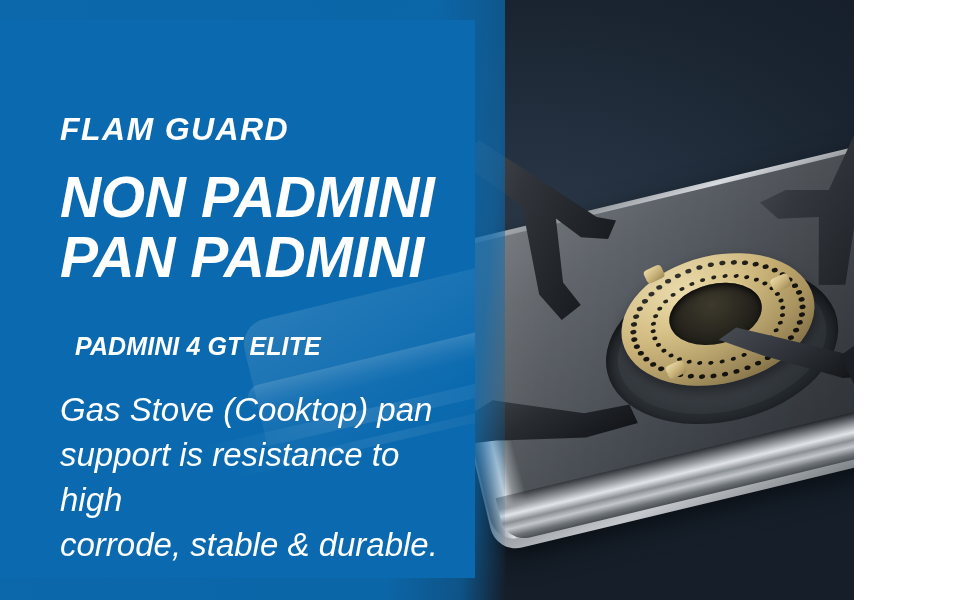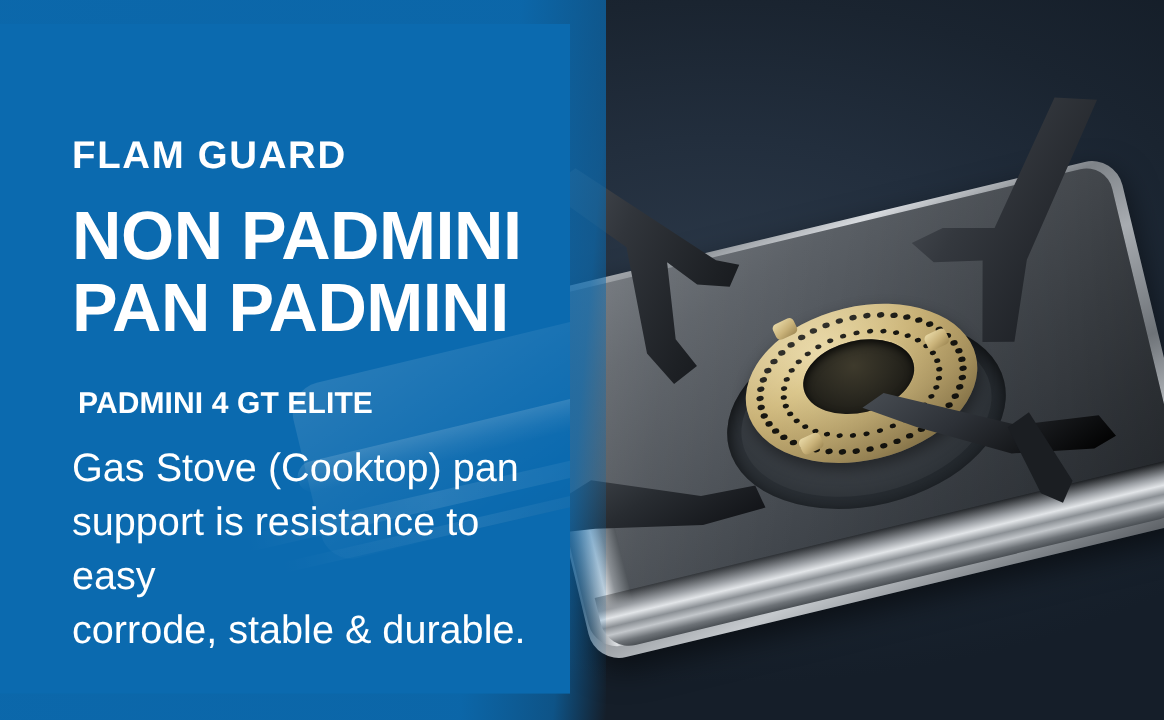--- a/index.html
+++ b/index.html
@@ -3,25 +3,26 @@
 <meta charset="utf-8">
 <title>Flam Guard Pan Support Banner</title>
 <style>
   html, body {
     margin: 0;
     padding: 0;
     background: #ffffff;
   }
   .banner {
     position: relative;
-    width: 970px;
+    width: 854px;
     height: 600px;
     overflow: hidden;
     background: #84cc16;
     font-family: "Liberation Sans", sans-serif;
+    font-style: italic;
   }
 
   
   .backdrop {
     position: absolute;
     inset: 0;
     background:
       radial-gradient(ellipse 60% 55% at 62% 40%, #2b3848 0%, #222e3d 38%, #1a2430 72%, #151e29 100%);
   }
 
@@ -236,21 +237,21 @@
     color: #ffffff;
     font-size: 57px;
     font-weight: 700;
     line-height: 1.06;
     letter-spacing: -0.4px;
     white-space: nowrap;
   }
   .headline-line { display: block; }
 
   .model {
-    margin: 5px;
+    margin: 15px;
     padding-top: 30px;
     color: #ffffff;
     font-size: 25px;
     line-height: 1.1;
     letter-spacing: 0.1px;
     white-space: nowrap;
   }
   .model-brand { font-weight: 700; }
   .model-variant { font-weight: 600; }
 
@@ -449,20 +450,20 @@
         <span class="headline-line">NON PADMINI</span>
         <span class="headline-line">PAN PADMINI</span>
       </h1>
 
       <p class="model">
         <span class="model-brand">PADMINI</span><span class="model-variant"> 4 GT ELITE</span>
       </p>
 
       <p class="description">
         <span class="desc-line">Gas Stove (Cooktop) pan</span>
-        <span class="desc-line">support is resistance to easy</span>
+        <span class="desc-line">support is resistance to high</span>
         <span class="desc-line">corrode, stable &amp; durable.</span>
       </p>
 
     </div>
   </div>
 
 </div>
 
 </body></html>

